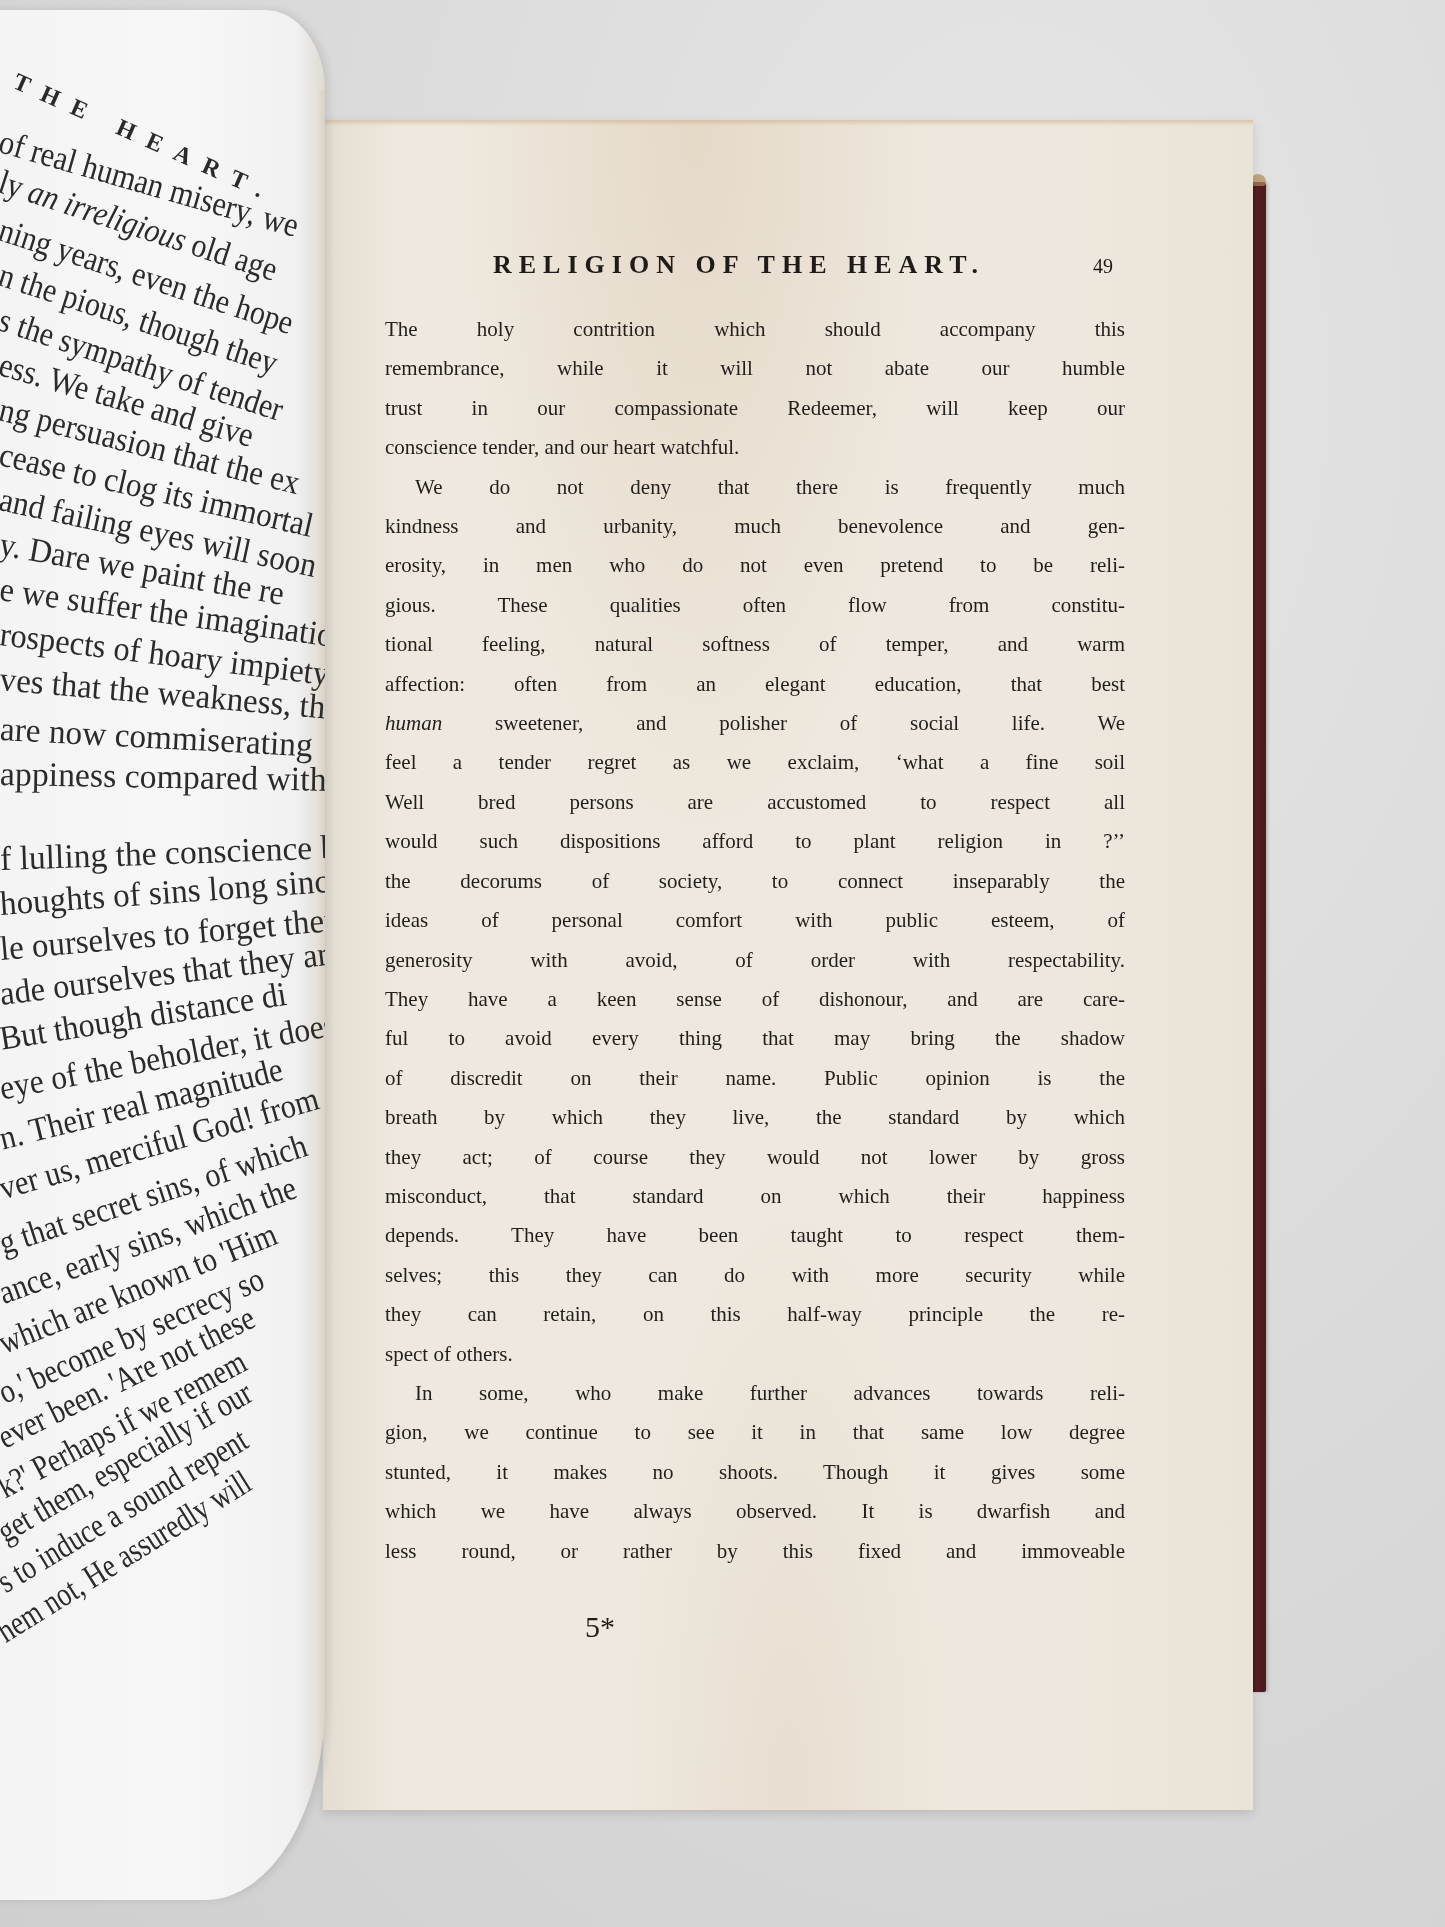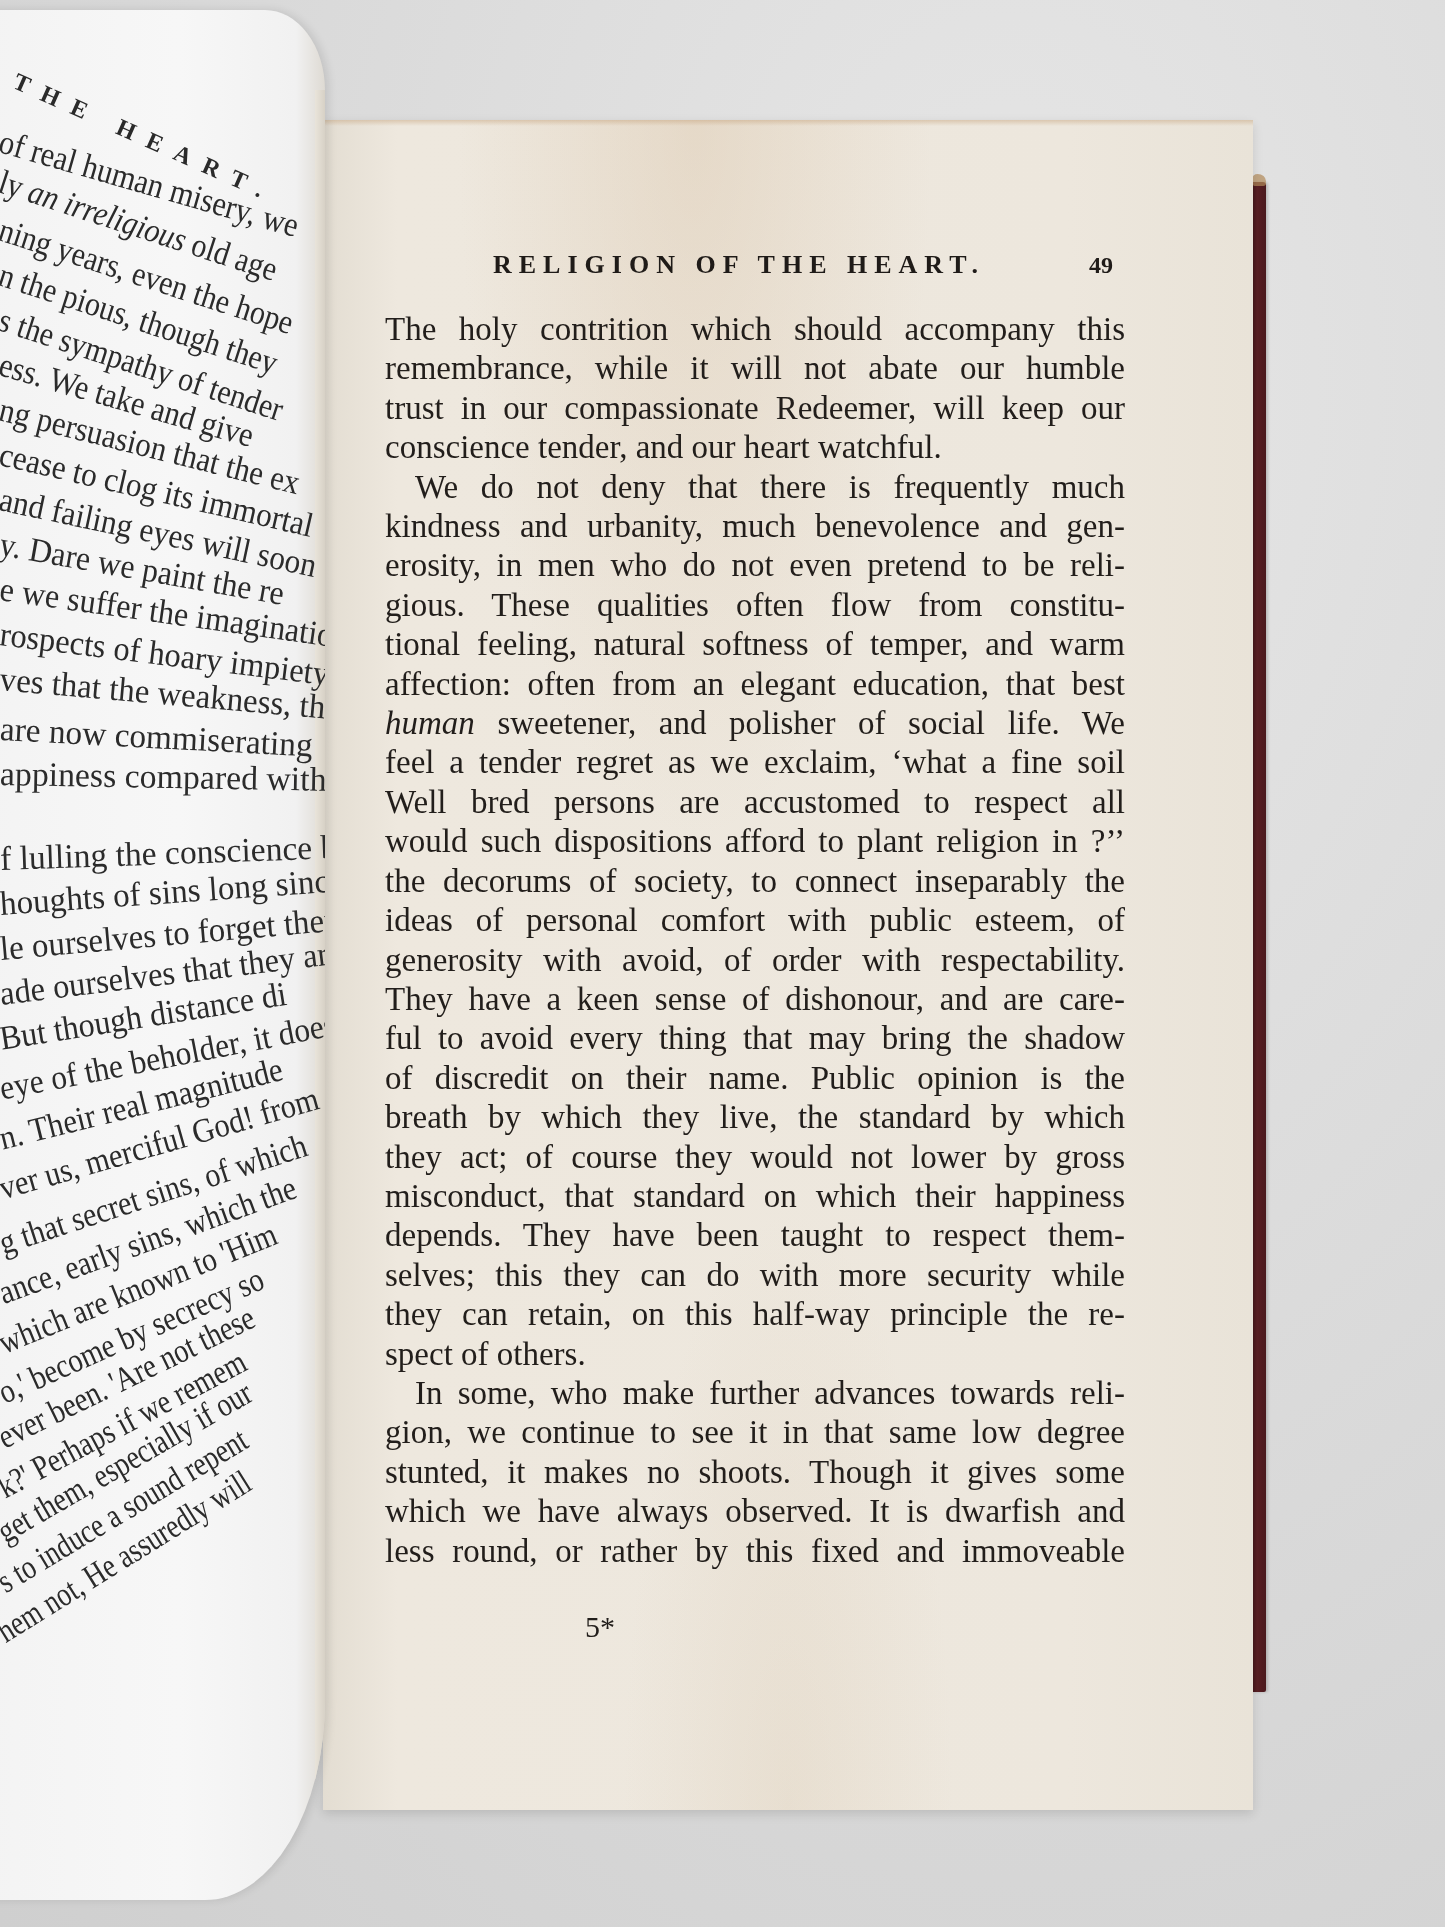--- a/index.html
+++ b/index.html
@@ -71,31 +71,31 @@
       justify-content: space-between;
       align-items: baseline;
       color: #1f1b18;
     }
     .running-head .title {
       font-size: 26px;
       font-weight: bold;
       letter-spacing: 7px;
     }
     .running-head .page-num {
-      font-size: 24px;
-      font-weight: bold;
+      font-size: 20px;
+      font-weight: normal;
     }
 
     .body-text {
       position: absolute;
       left: 62px;
       top: 190px;
       width: 740px;
       color: #221e1b;
-      font-size: 33px;
+      font-size: 21px;
       line-height: 39.4px;
     }
     .body-text .line {
       display: block;
       white-space: nowrap;
       text-align: justify;
       text-align-last: justify;
     }
     .body-text .line.last {
       text-align-last: left;

